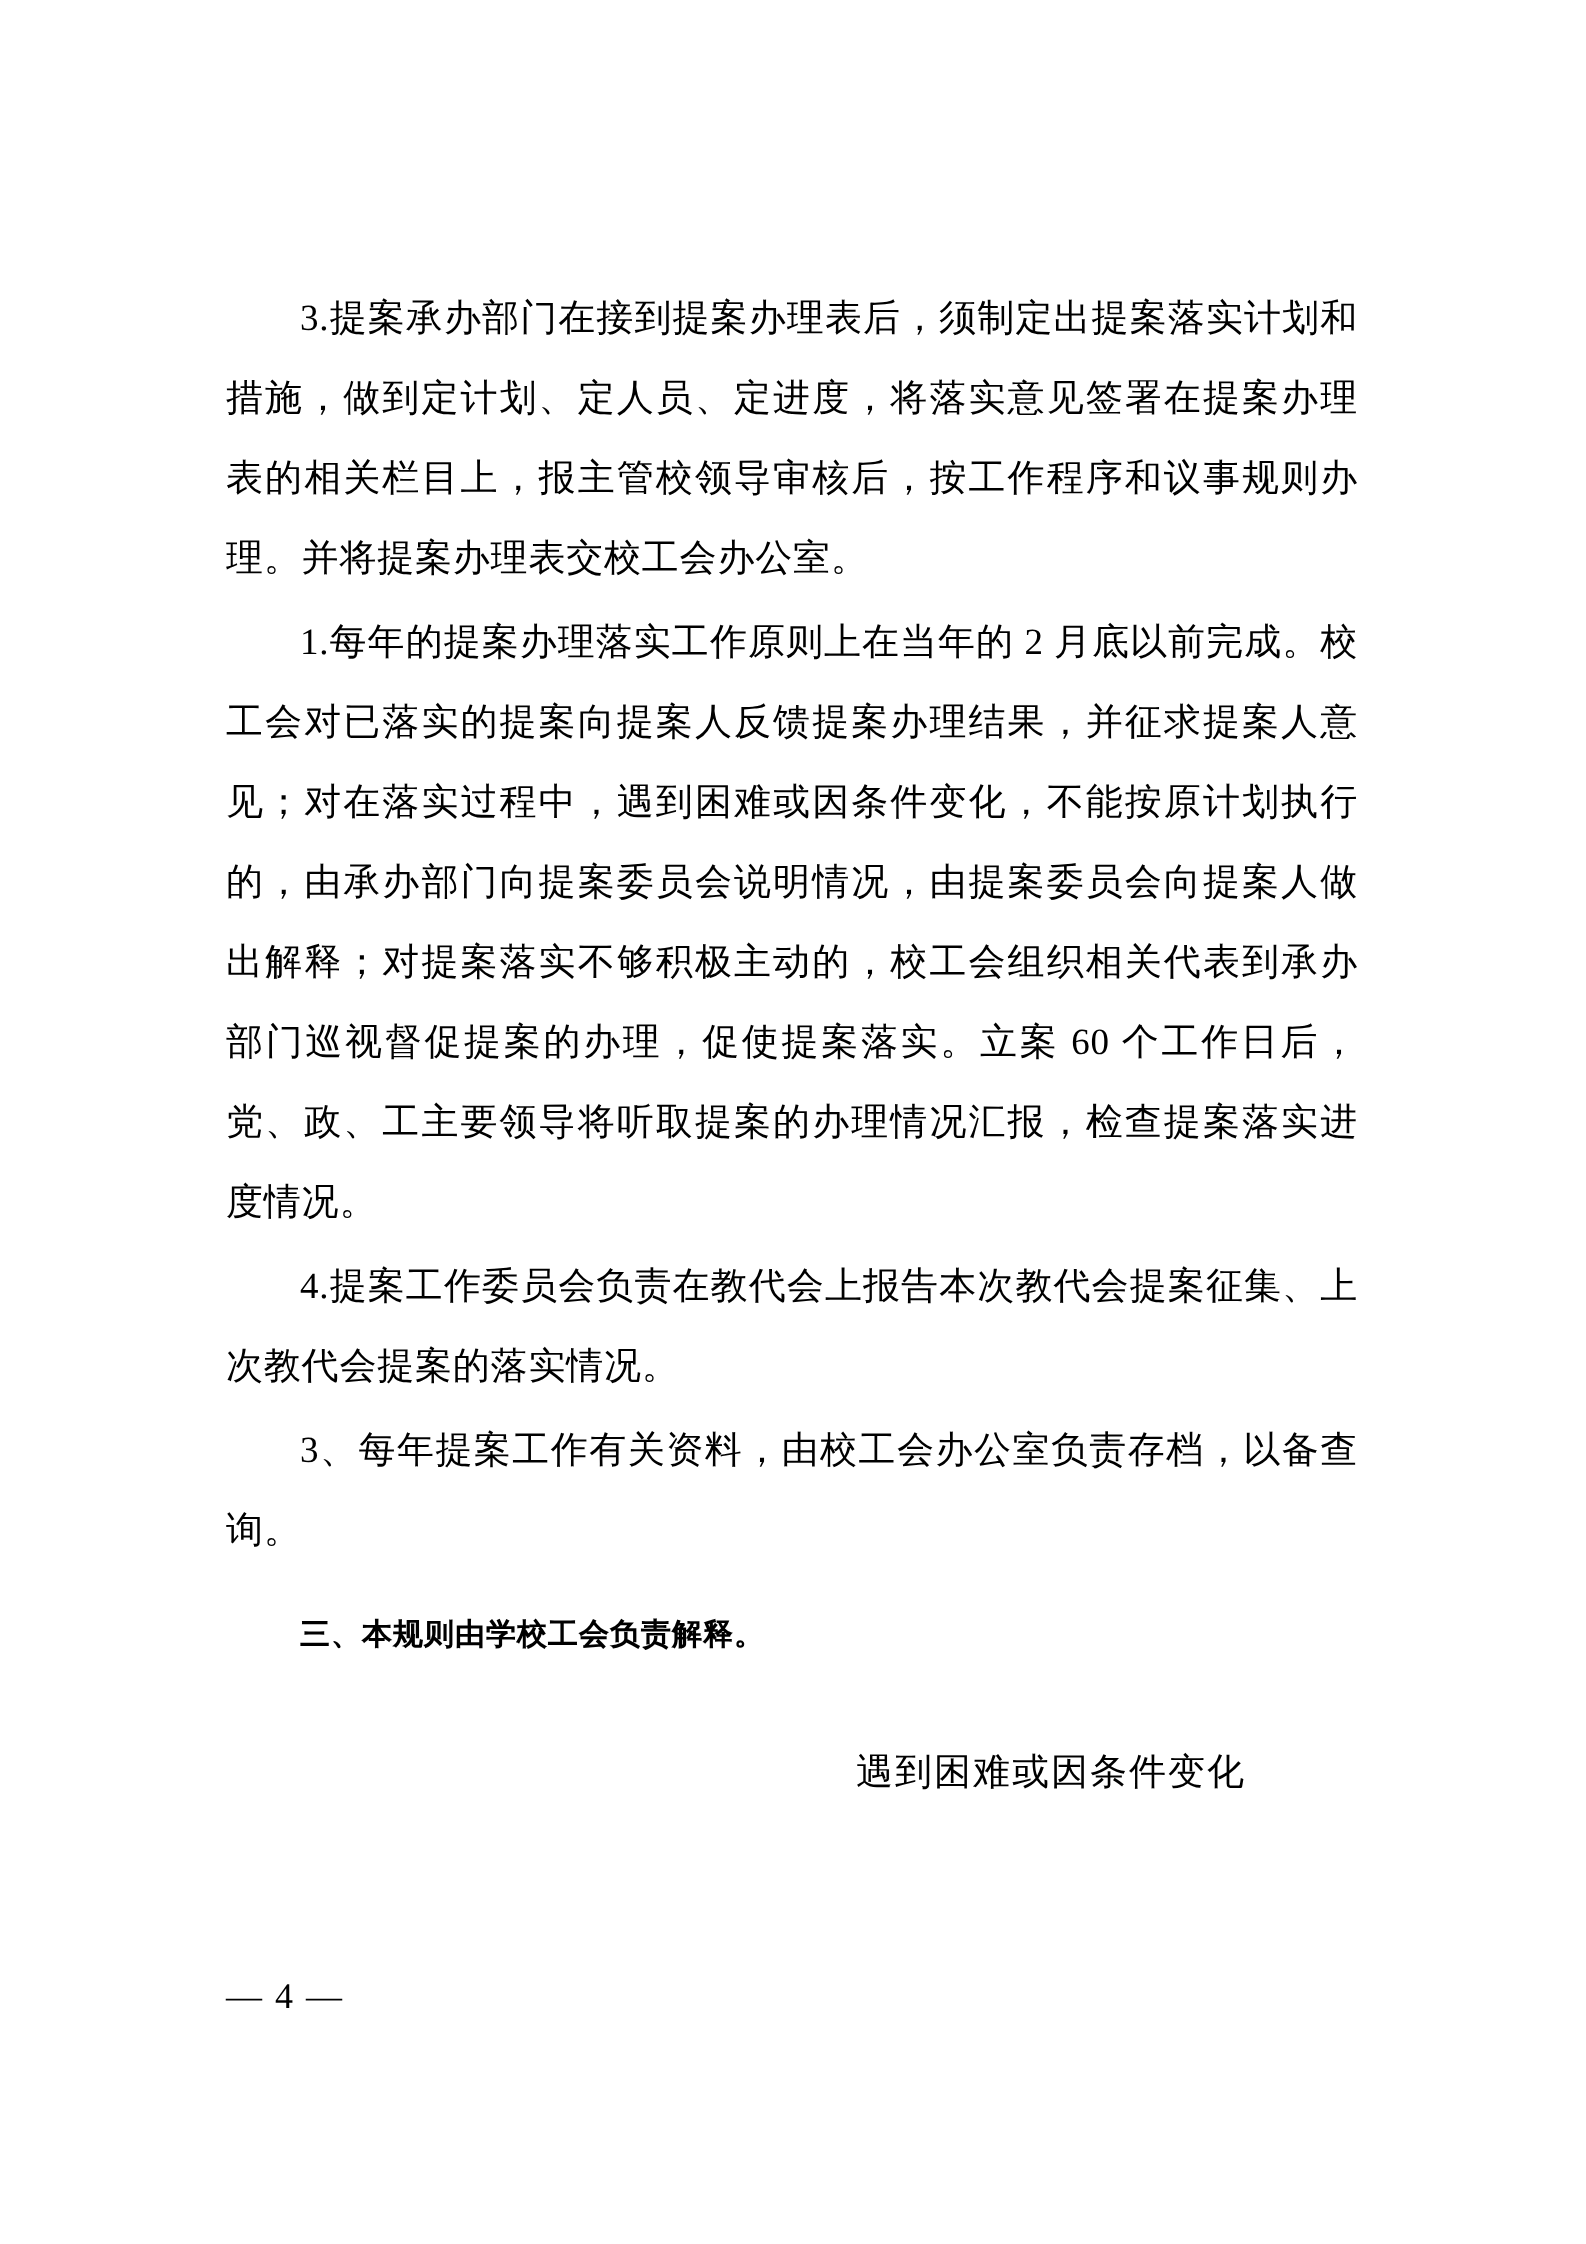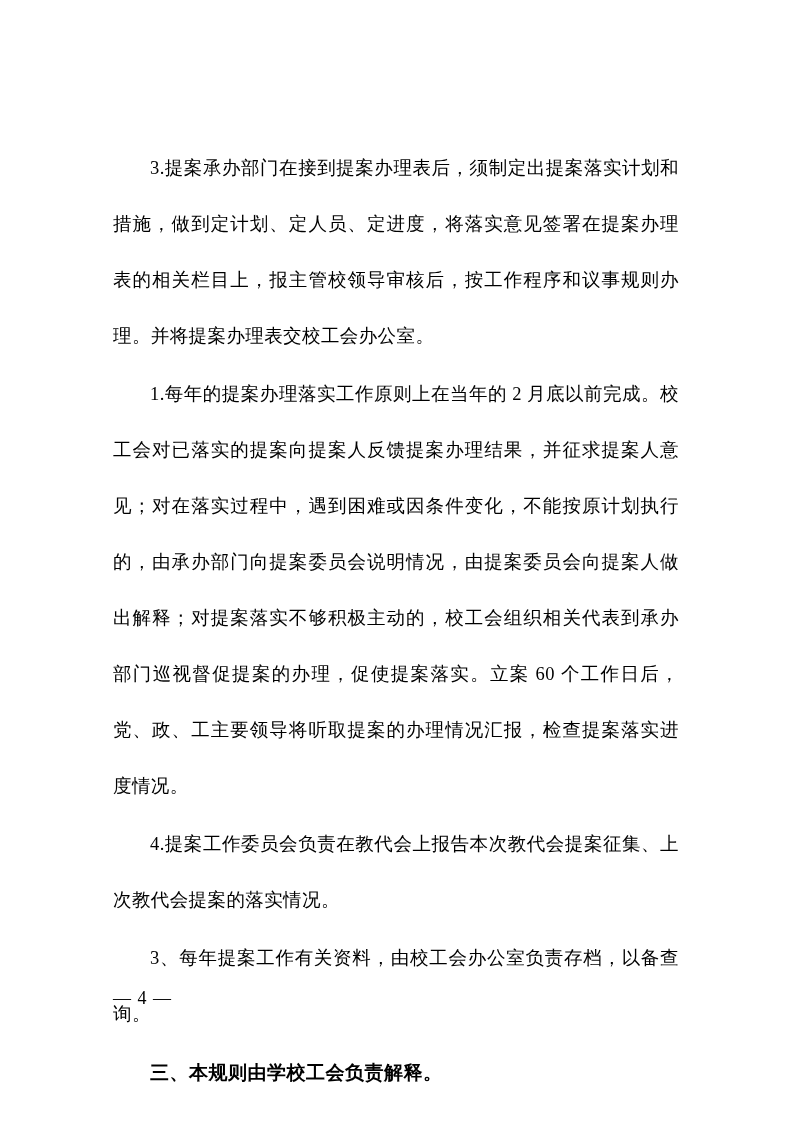--- a/index.html
+++ b/index.html
@@ -24,36 +24,36 @@
   }
   .content {
     position: absolute;
     left: 113px;
     top: 140px;
     width: 566px;
   }
   p.para {
     margin: 0 0 2px 0;
     font-size: 18.5px;
-    line-height: 56px;
+    line-height: 40px;
     text-align: justify;
     text-align-last: left;
     text-justify: inter-ideograph;
     letter-spacing: 0.4px;
   }
   p.indent2 {
     text-indent: 37px;
   }
   p.heading {
     margin: 0;
-    font-size: 19px;
+    font-size: 15px;
     line-height: 40px;
     font-weight: bold;
     text-indent: 37px;
-    font-family: Liberation Mono, monospace;
+    font-family: Liberation Sans, sans-serif;
     letter-spacing: 0.5px;
   }
   .spacer-sm { height: 10px; }
   .spacer-md { height: 28px; }
   .signature {
     margin: 0;
     font-size: 18.5px;
     line-height: 42px;
     text-align: left;
     padding-left: 315px;
@@ -85,19 +85,19 @@
     <p class="para indent2">4.提案工作委员会负责在教代会上报告本次教代会提案征集、上次教代会提案的落实情况。</p>
 
     <p class="para indent2">3、每年提案工作有关资料，由校工会办公室负责存档，以备查询。</p>
 
     <div class="spacer-sm"></div>
 
     <p class="heading">三、本规则由学校工会负责解释。</p>
 
     <div class="spacer-md"></div>
 
-    <p class="signature">报主管校领导审核后</p>
+    <p class="signature">遇到困难或因条件变化</p>
 
 
   </div>
 
   <div class="pagenum">— 4 —</div>
 </div>
 
 </body></html>

